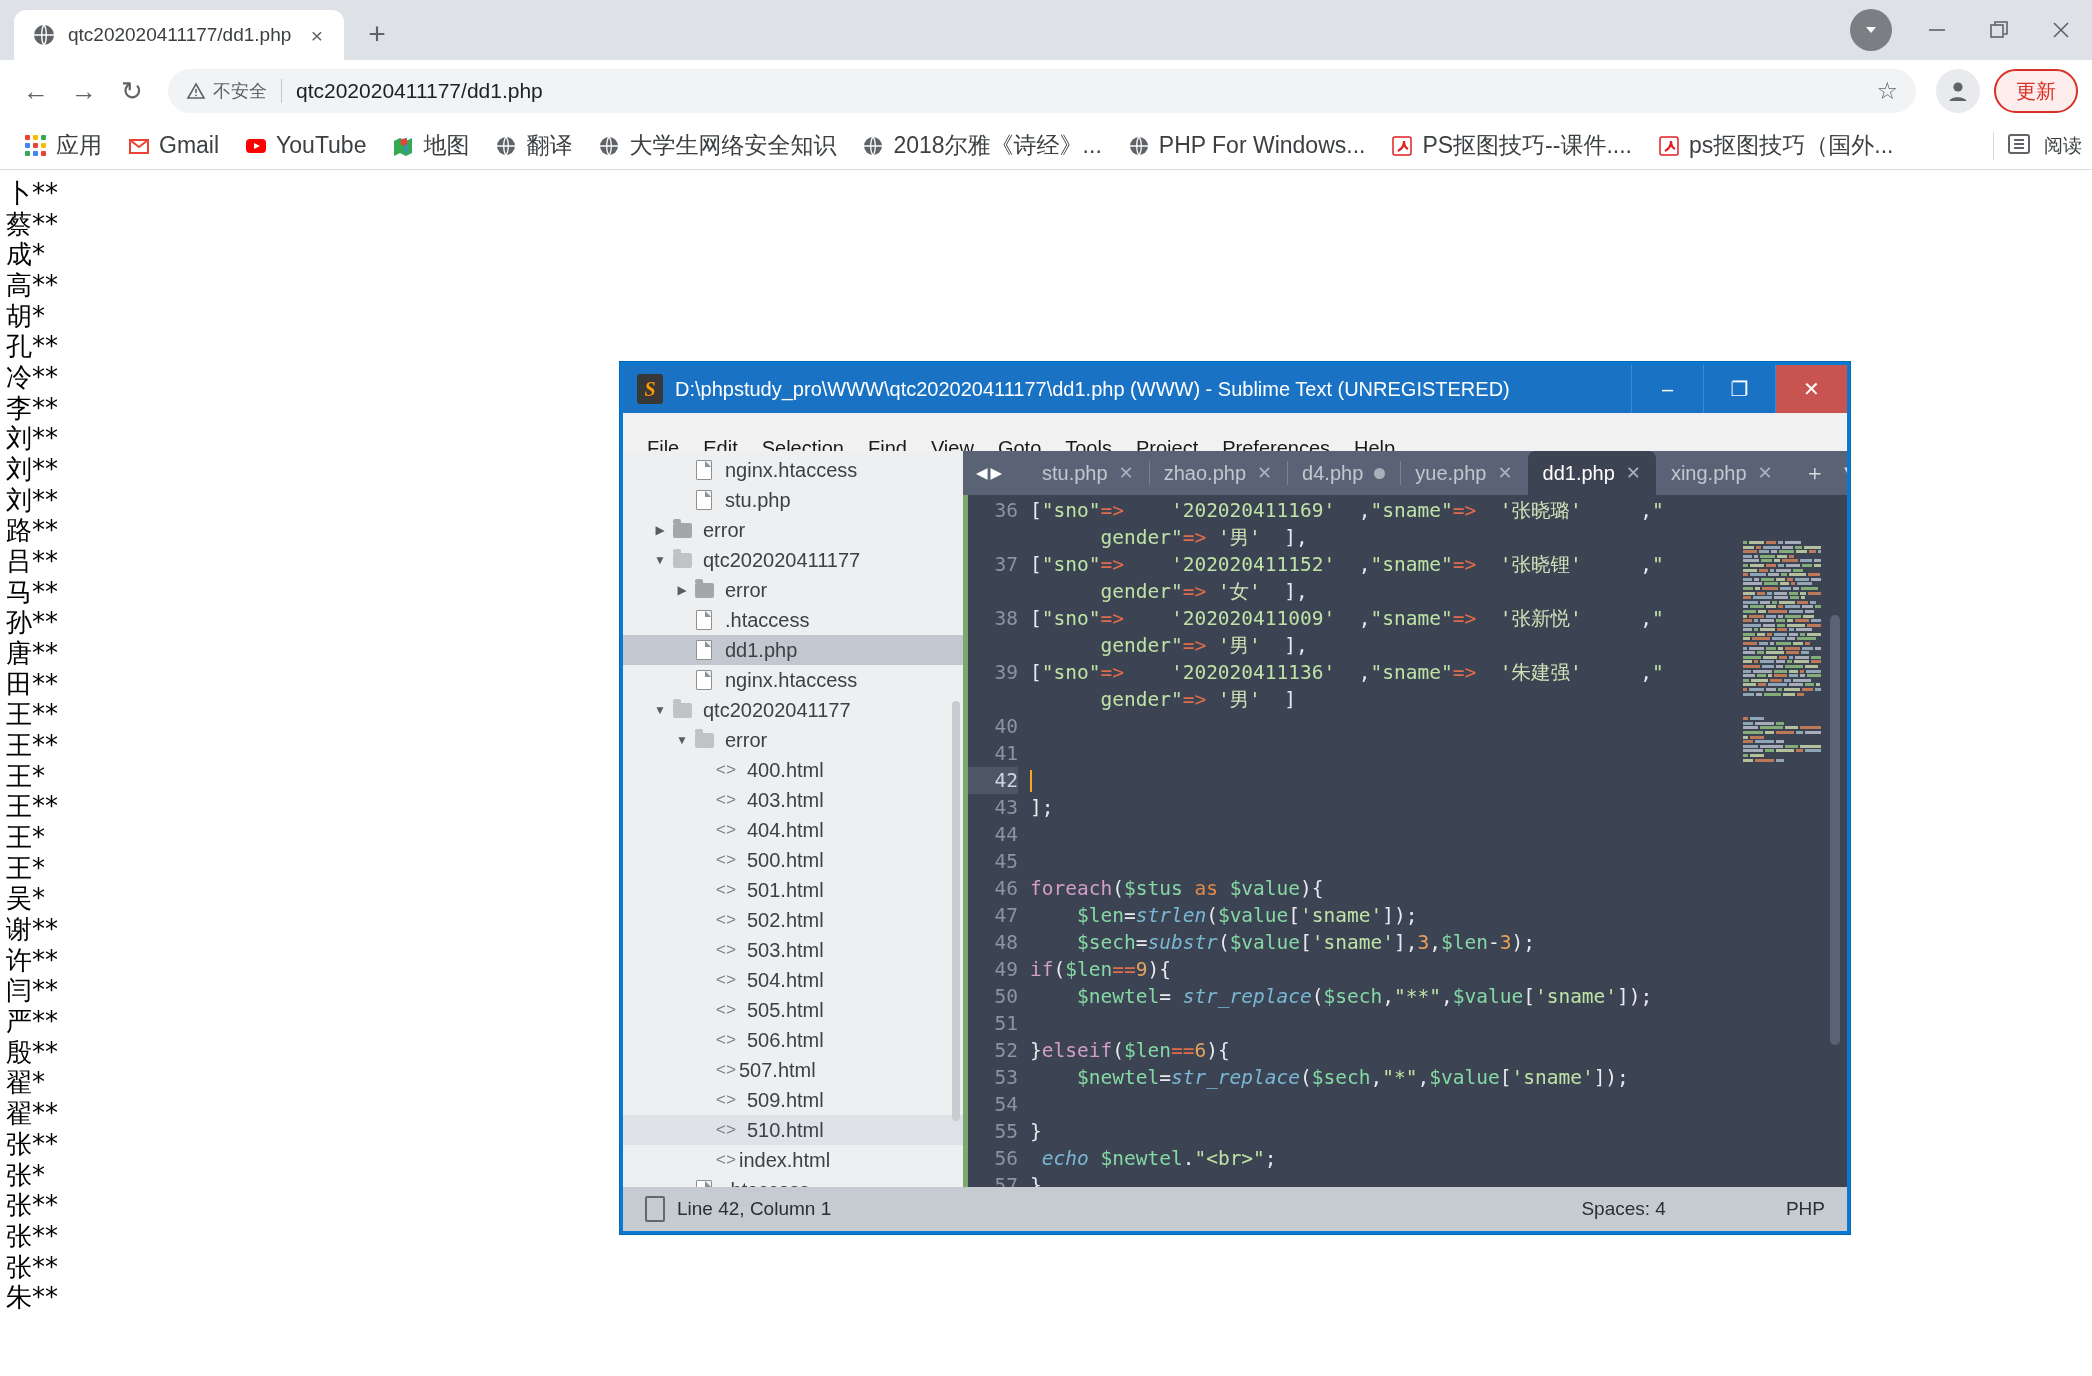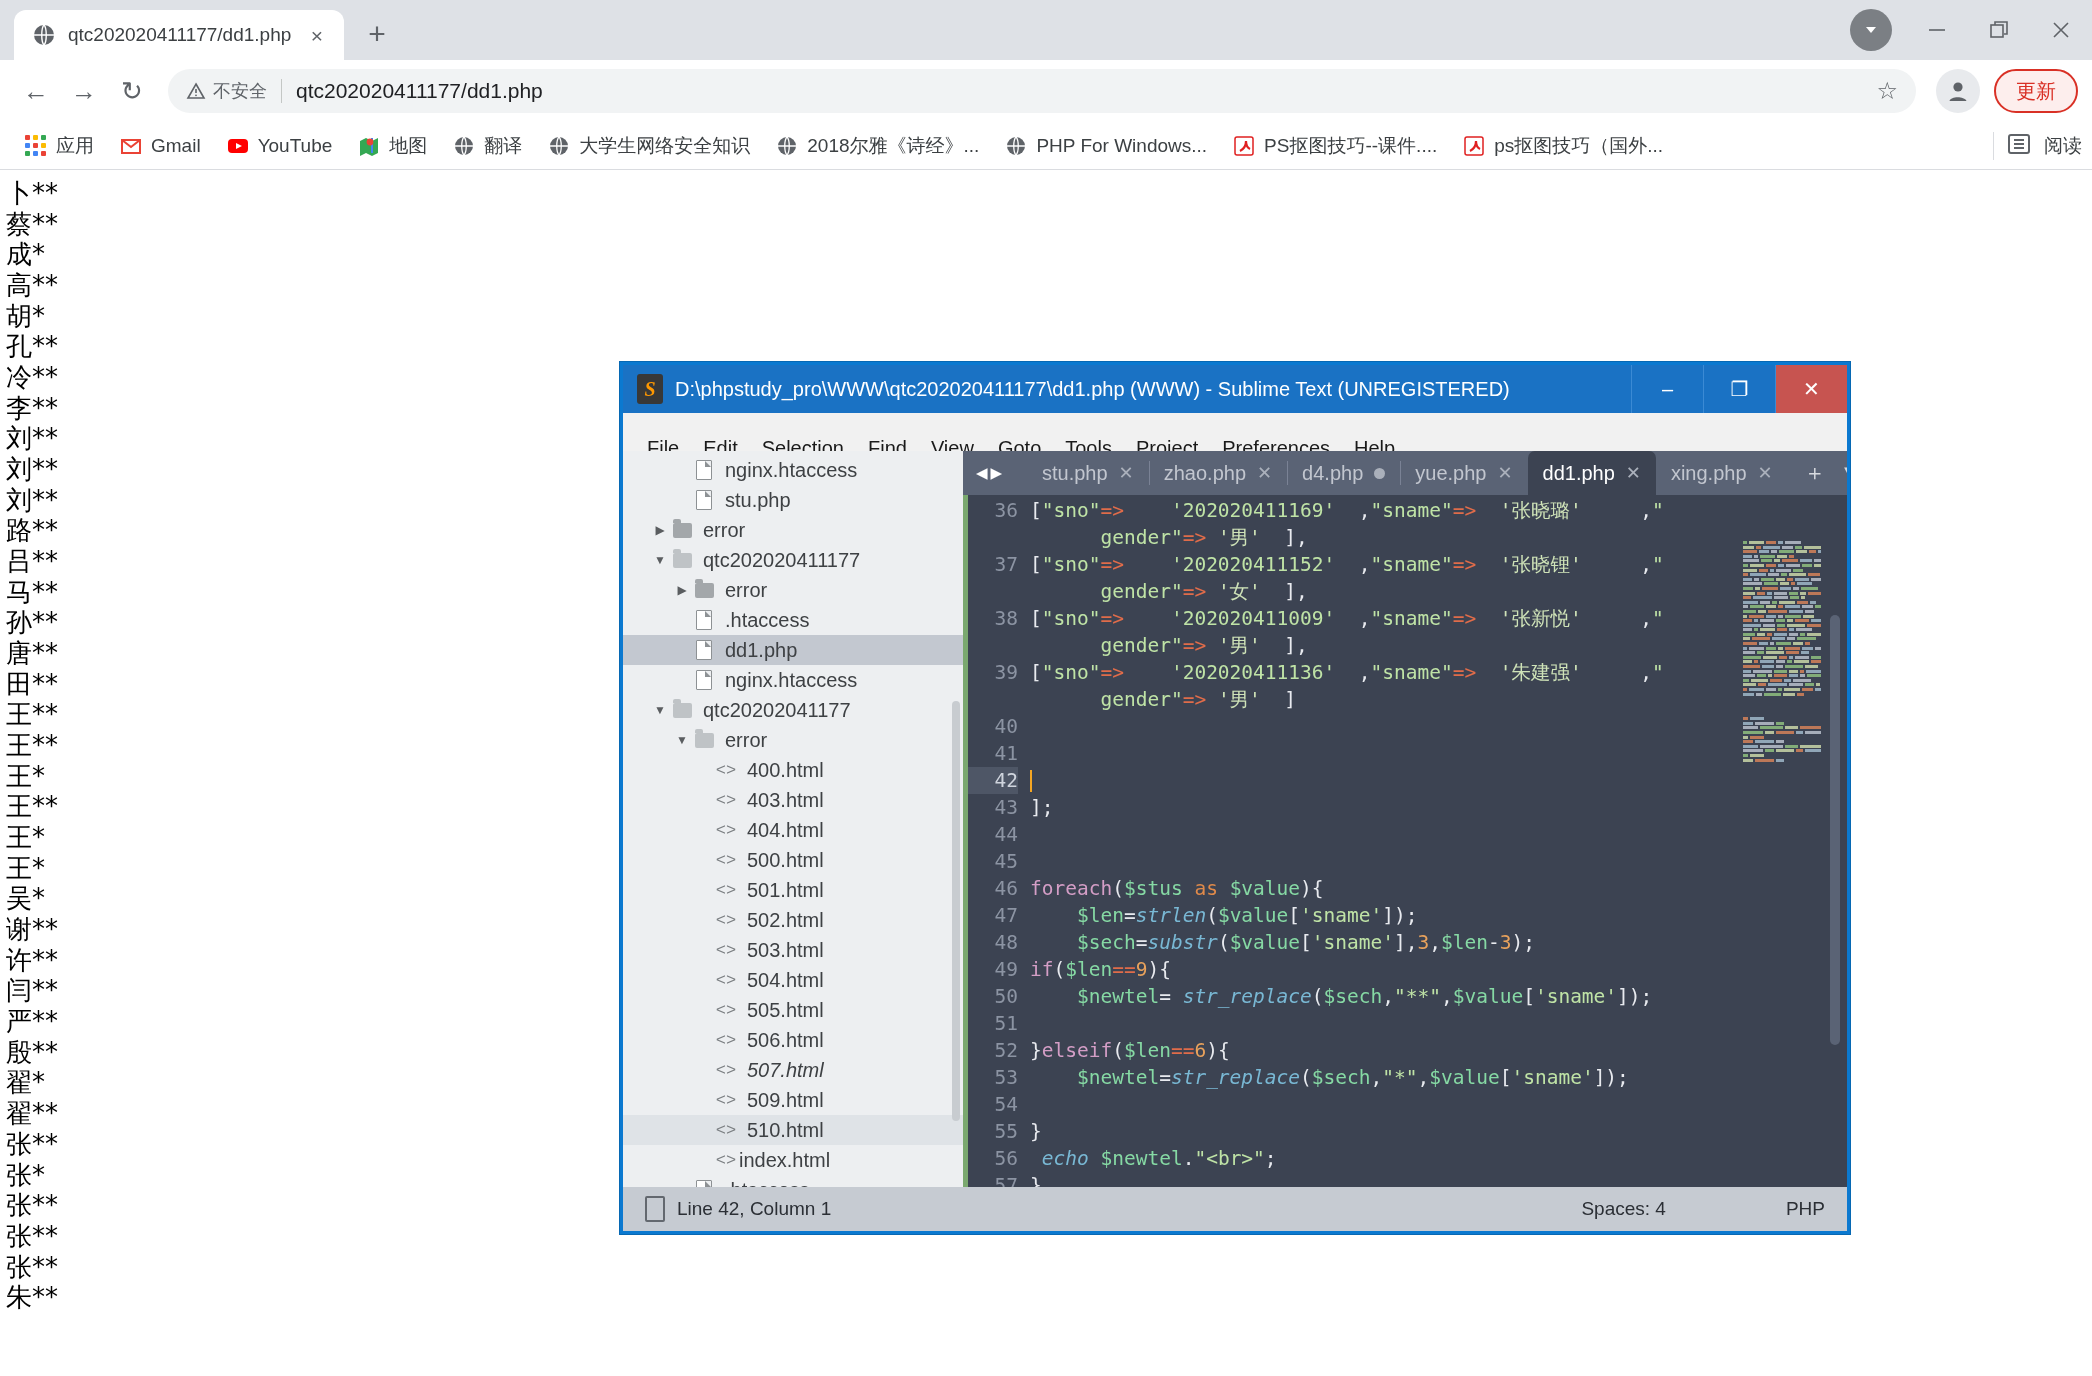--- a/index.html
+++ b/index.html
@@ -79,21 +79,21 @@
     color:#d93025; font-size:20px; display:flex; align-items:center;
     padding:0 20px; margin-left:10px; background:#fdeeed; white-space:nowrap;
   }
 
   .bookmarks {
     height:48px; background:#fff; display:flex; align-items:center;
     padding:0 14px; gap:4px; border-bottom:1px solid #dadce0; position:relative;
   }
   .bm {
     display:flex; align-items:center; gap:9px; padding:5px 11px;
-    border-radius:5px; font-size:19px; color:#3c4043; white-space:nowrap;
+    border-radius:5px; font-size:23px; color:#3c4043; white-space:nowrap;
   }
   .bm-ico { width:22px; height:22px; flex:0 0 22px; }
   .apps-grid { display:grid; grid-template-columns:repeat(3,5px); gap:3px; }
   .apps-grid i { width:5px;height:5px;border-radius:1px;display:block; }
   .bm-right { position:absolute; right:10px; display:flex; align-items:center; gap:12px; }
   .bm-div { width:1px; height:28px; background:#dadce0; }
 
   
   .page {
     position:absolute; left:0; top:172px; right:0; bottom:0;
@@ -616,21 +616,21 @@
             <span style="margin-left: 8px;">505.html</span>
           </div>
           <div class="tree-row" style="padding-left: 72px;">
             <span class="arw"></span>
             <span class="ico codeico">&lt;&gt;</span>
             <span style="margin-left: 8px;">506.html</span>
           </div>
           <div class="tree-row" style="padding-left: 72px;">
             <span class="arw"></span>
             <span class="ico codeico">&lt;&gt;</span>
-            <span style="margin-left: 8px; font-style: italic;">507.html</span>
+            <span style="">507.html</span>
           </div>
           <div class="tree-row" style="padding-left: 72px;">
             <span class="arw"></span>
             <span class="ico codeico">&lt;&gt;</span>
             <span style="margin-left: 8px;">509.html</span>
           </div>
           <div class="tree-row sel2" style="padding-left: 72px;">
             <span class="arw"></span>
             <span class="ico codeico">&lt;&gt;</span>
             <span style="margin-left: 8px;">510.html</span>

